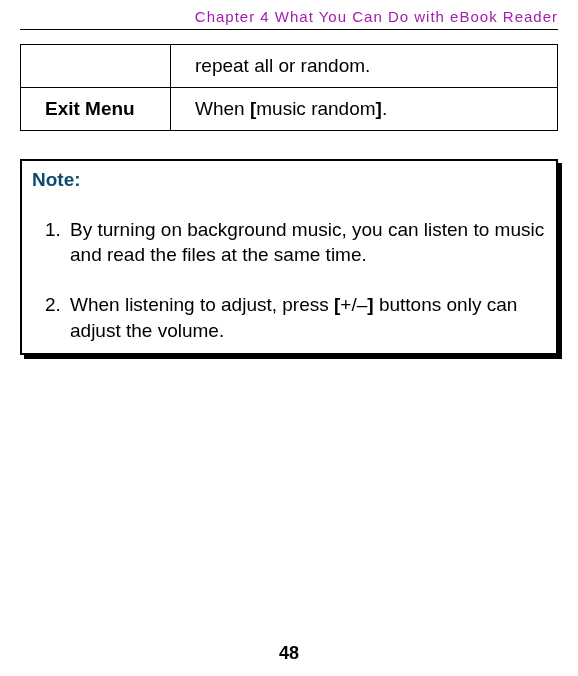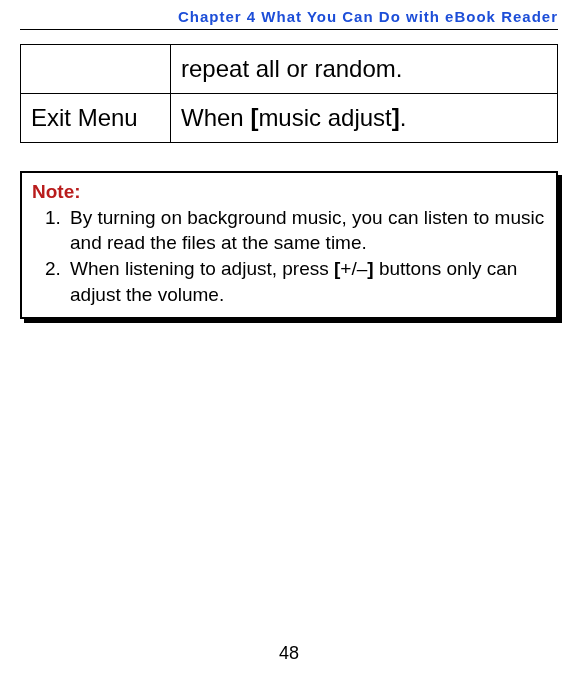--- a/index.html
+++ b/index.html
@@ -12,89 +12,91 @@
       height: 676px;
       font-family: Verdana, Arial, sans-serif;
       background: #ffffff;
       position: relative;
     }
     .page {
       padding: 8px 20px 0 20px;
     }
     .chapter-header {
       text-align: right;
-      color: #1d4ed8;
-      font-weight: bold;
+      color: #a21caf;
+      font-weight: normal;
       font-size: 15px;
       letter-spacing: 1px;
       padding-bottom: 4px;
       border-bottom: 1.5px solid #000;
       margin-bottom: 14px;
     }
     table.menu-table {
       width: 100%;
       border-collapse: collapse;
       border: 1.5px solid #000;
       margin-bottom: 28px;
     }
     table.menu-table td {
       border: 1.5px solid #000;
-      padding: 10px 10px;
-      font-size: 24px;
+      padding: 10px 24px;
+      font-size: 19px;
       vertical-align: middle;
     }
     table.menu-table td.label {
-      font-weight: normal;
+      font-weight: bold;
       width: 150px;
     }
     .note-box {
       border: 2.5px solid #000;
       box-shadow: 4px 4px 0 #000;
       padding: 6px 10px 10px 10px;
       font-size: 19px;
       line-height: 1.35;
     }
     .note-title {
-      color: #b91c1c;
+      color: #0c4a6e;
       font-weight: bold;
     }
     .note-list {
       margin: 0;
       padding-left: 34px;
     }
     .note-list li {
       padding-left: 4px;
+      margin-top: 24px;
     }
     .page-number {
       position: absolute;
       bottom: 12px;
       left: 0;
       right: 0;
       text-align: center;
       font-size: 18px;
+      font-weight: bold;
     }
     .bold {
       font-weight: bold;
     }
   </style>
 </head>
 <body>
 
 <div class="page">
   <div class="chapter-header">Chapter 4 What You Can Do with eBook Reader</div>
 
   <table class="menu-table">
     <tbody>
         <tr>
       <td class="label"></td>
       <td>repeat all or random.</td>
     </tr>
     <tr>
       <td class="label">Exit Menu</td>
-      <td><span>When </span><span class="bold">[</span><span>music adjust</span><span class="bold">]</span><span>.</span></td>
+      <td><span>When </span><span class="bold">[</span><span>music random</span><span class="bold">]</span><span>.</span></td>
     </tr>
   </tbody>
     </table>
 
   <div class="note-box">
     <div class="note-title">Note:</div>
     <ol class="note-list">
       <li>By turning on background music, you can listen to music and read the files at the same time.</li>
       <li><span>When listening to adjust, press </span><span class="bold">[</span><span>+/–</span><span class="bold">]</span><span> buttons only can adjust the volume.</span></li>
     </ol>

